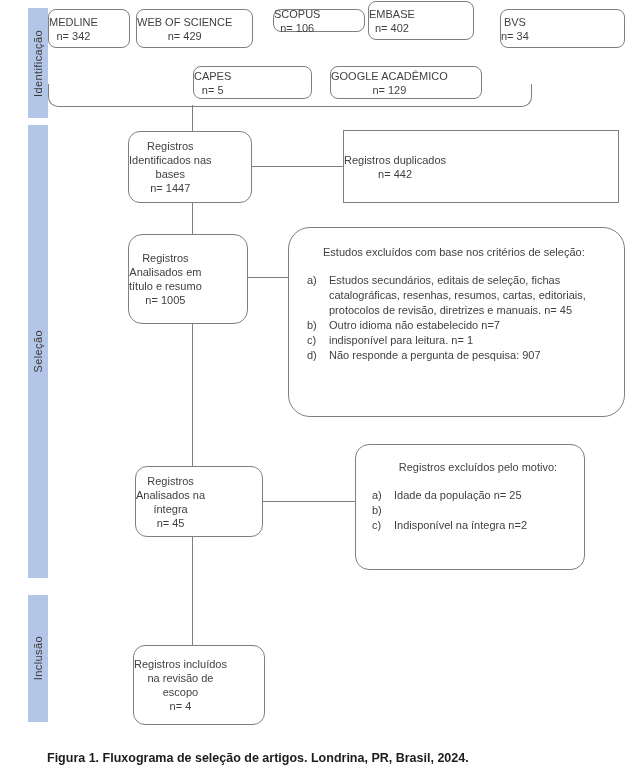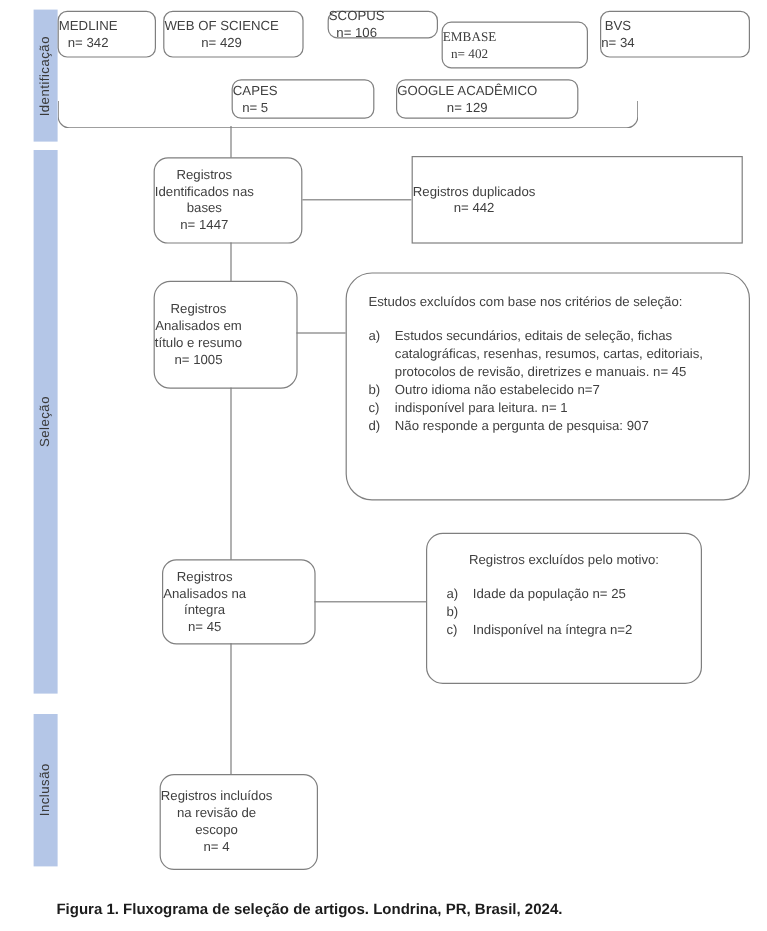--- a/index.html
+++ b/index.html
@@ -31,21 +31,21 @@
   .bracket {
     position:absolute; box-sizing:border-box;
     border-left:1.5px solid #7f7f7f; border-right:1.5px solid #7f7f7f;
     border-bottom:1.5px solid #7f7f7f; border-radius:0 0 10px 10px;
   }
   
   .excl {
     display:block; text-align:left; align-items:flex-start;
     font-size:11px; line-height:15px;
   }
-  .excl .hdr { margin-bottom:13px; }
+  .excl .hdr { margin-bottom:13px;margin-left:16px; }
   .excl .hdr.center { text-align:center; }
   .excl .item { display:flex; }
   .excl .marker { width:22px; flex:0 0 22px; }
   .excl .itext { flex:1; }
   
   .caption {
     position:absolute; left:3px; top:751px; font-size:12.5px;
     font-weight:bold; color:#1c1c1c; white-space:nowrap;padding-left:44px;
   }
 </style>
@@ -75,21 +75,21 @@
       <div>WEB OF SCIENCE</div>
       <div>n= 429</div>
     </div>
   </div>
   <div class="box" style="left:273px; top:9px; width:92px; height:23px; border-radius:8px;">
     <div class="src-inner">
       <div>SCOPUS</div>
       <div>n= 106</div>
     </div>
   </div>
-  <div class="box" style="left:368px; top:18px; width:122px; height:39px; border-radius:8px;font-family:Liberation Serif, serif;">
+  <div class="box" style="left:368px; top:1px; width:106px; height:39px; border-radius:8px;">
     <div class="src-inner">
       <div>EMBASE</div>
       <div>n= 402</div>
     </div>
   </div>
   <div class="box" style="left:500px; top:9px; width:125px; height:39px; border-radius:8px;">
     <div class="src-inner">
       <div>BVS</div>
       <div>n= 34</div>
     </div>

